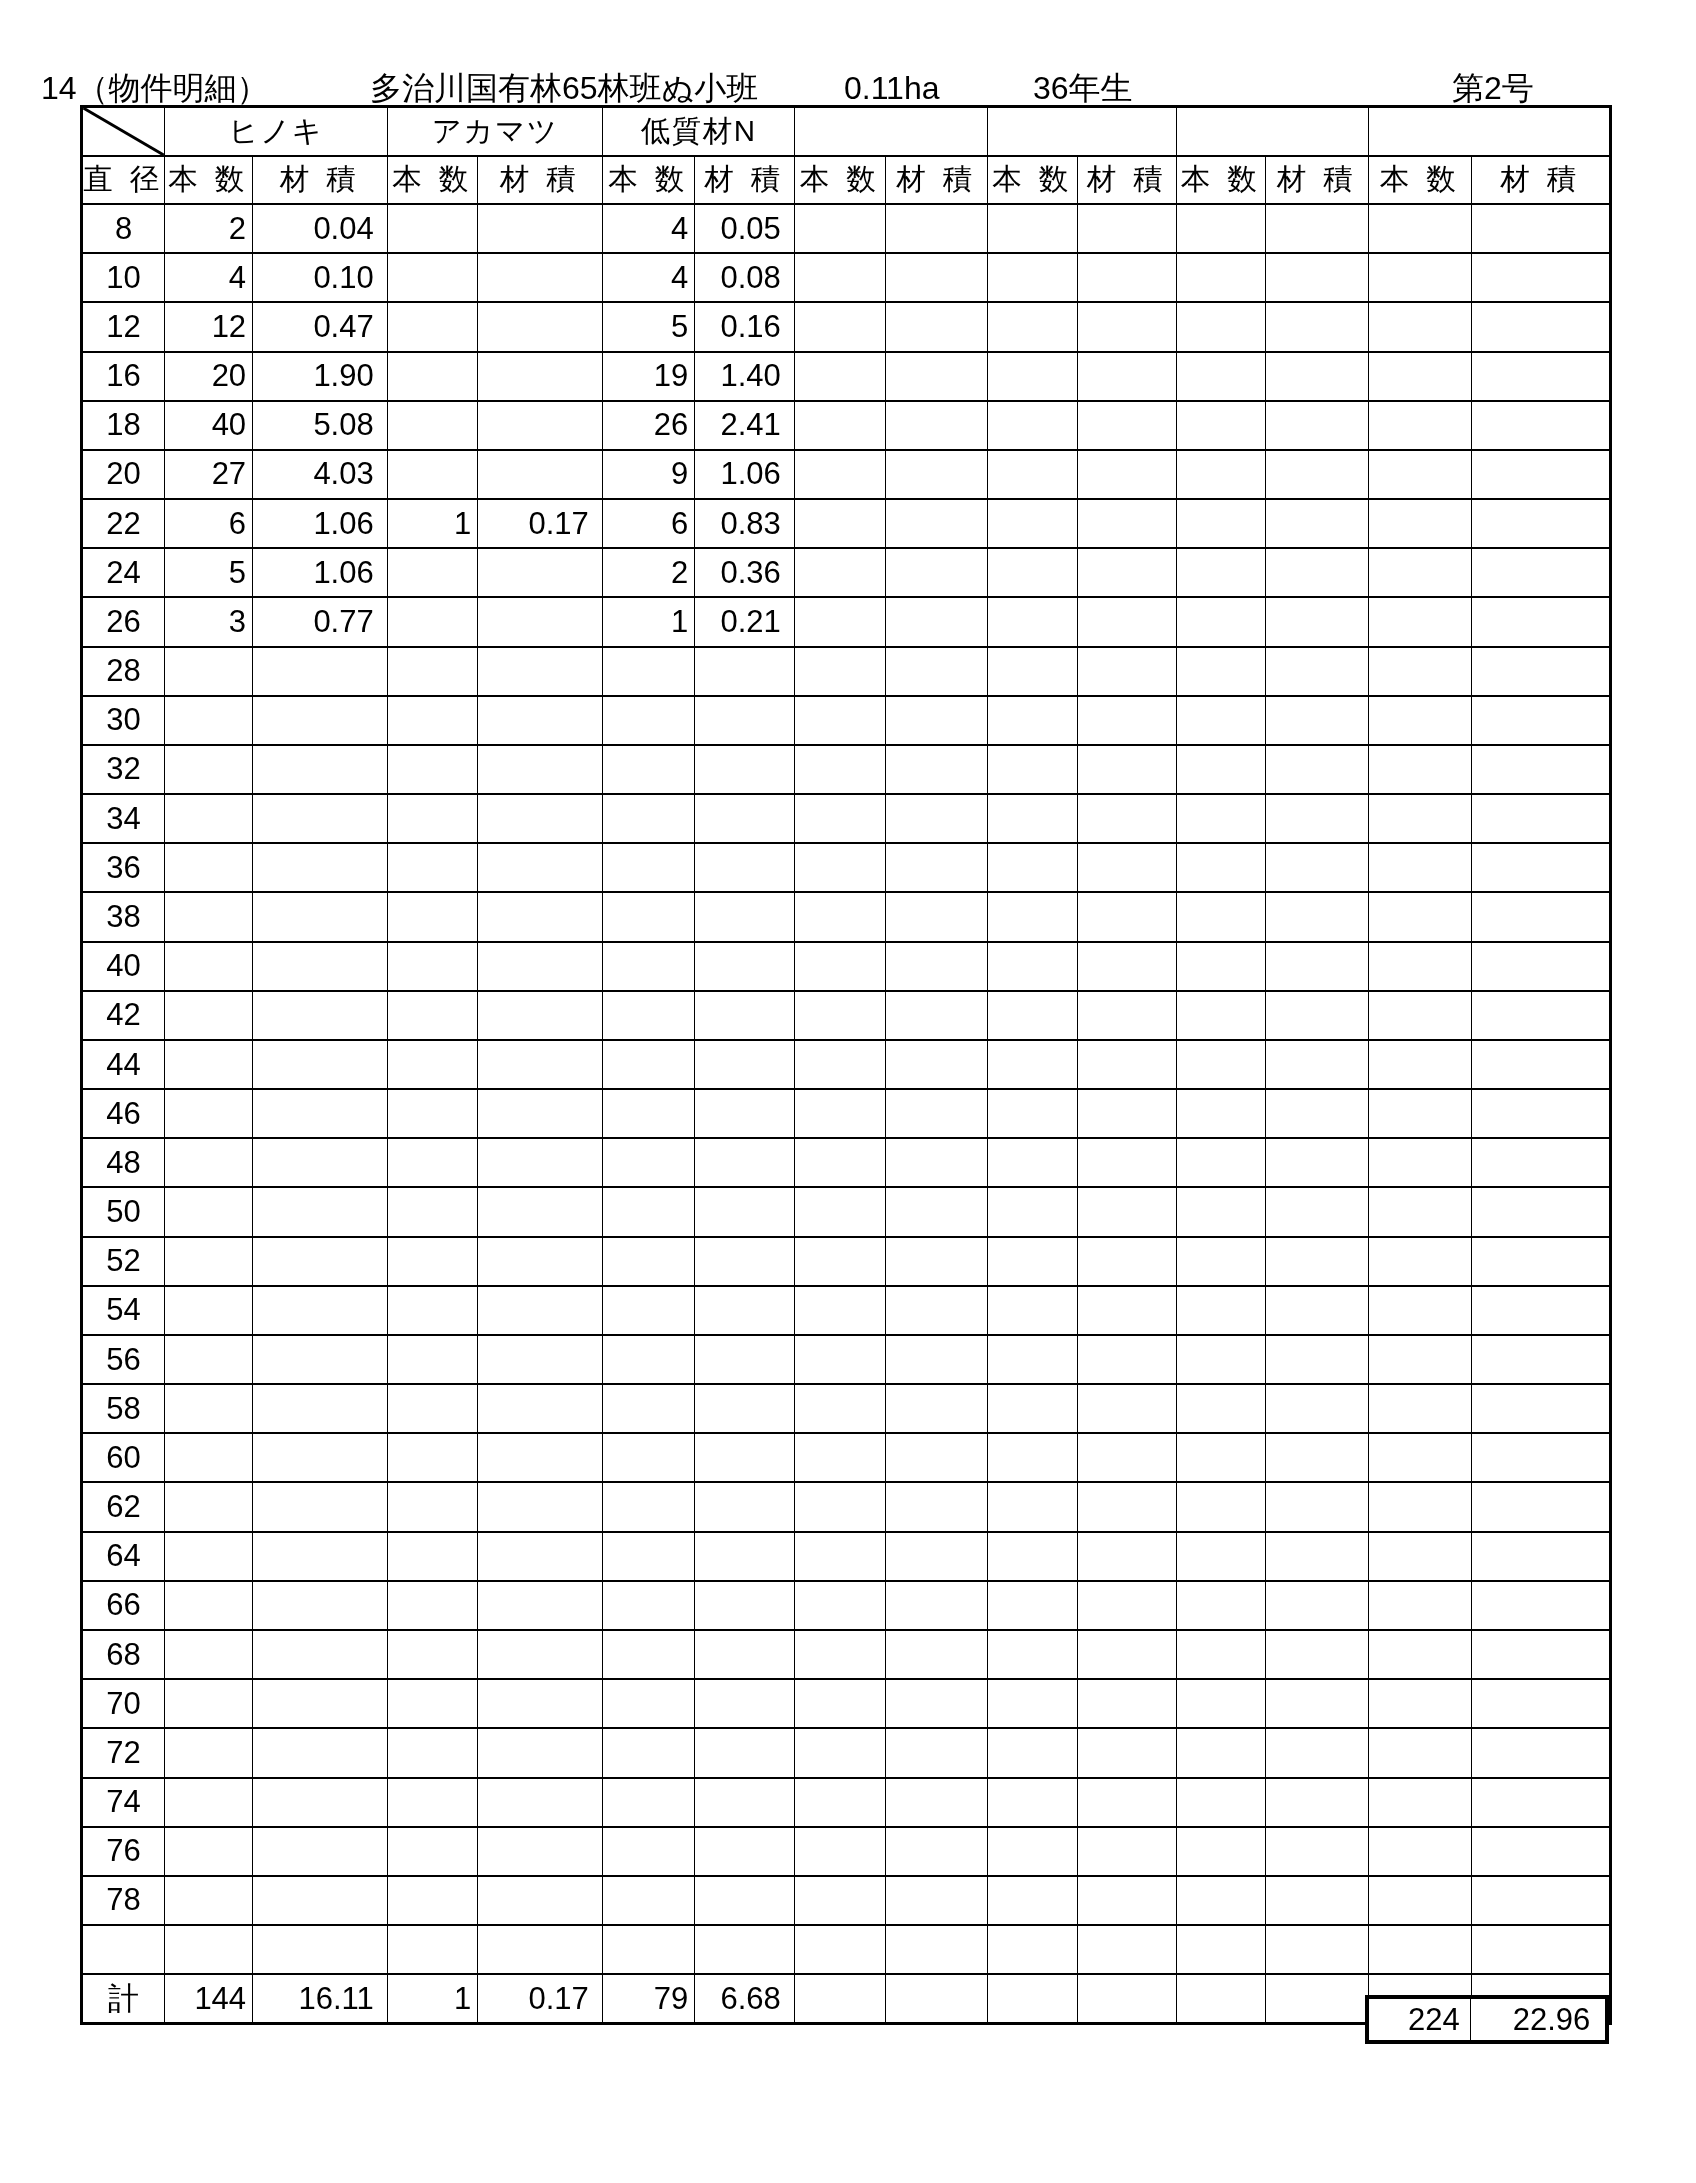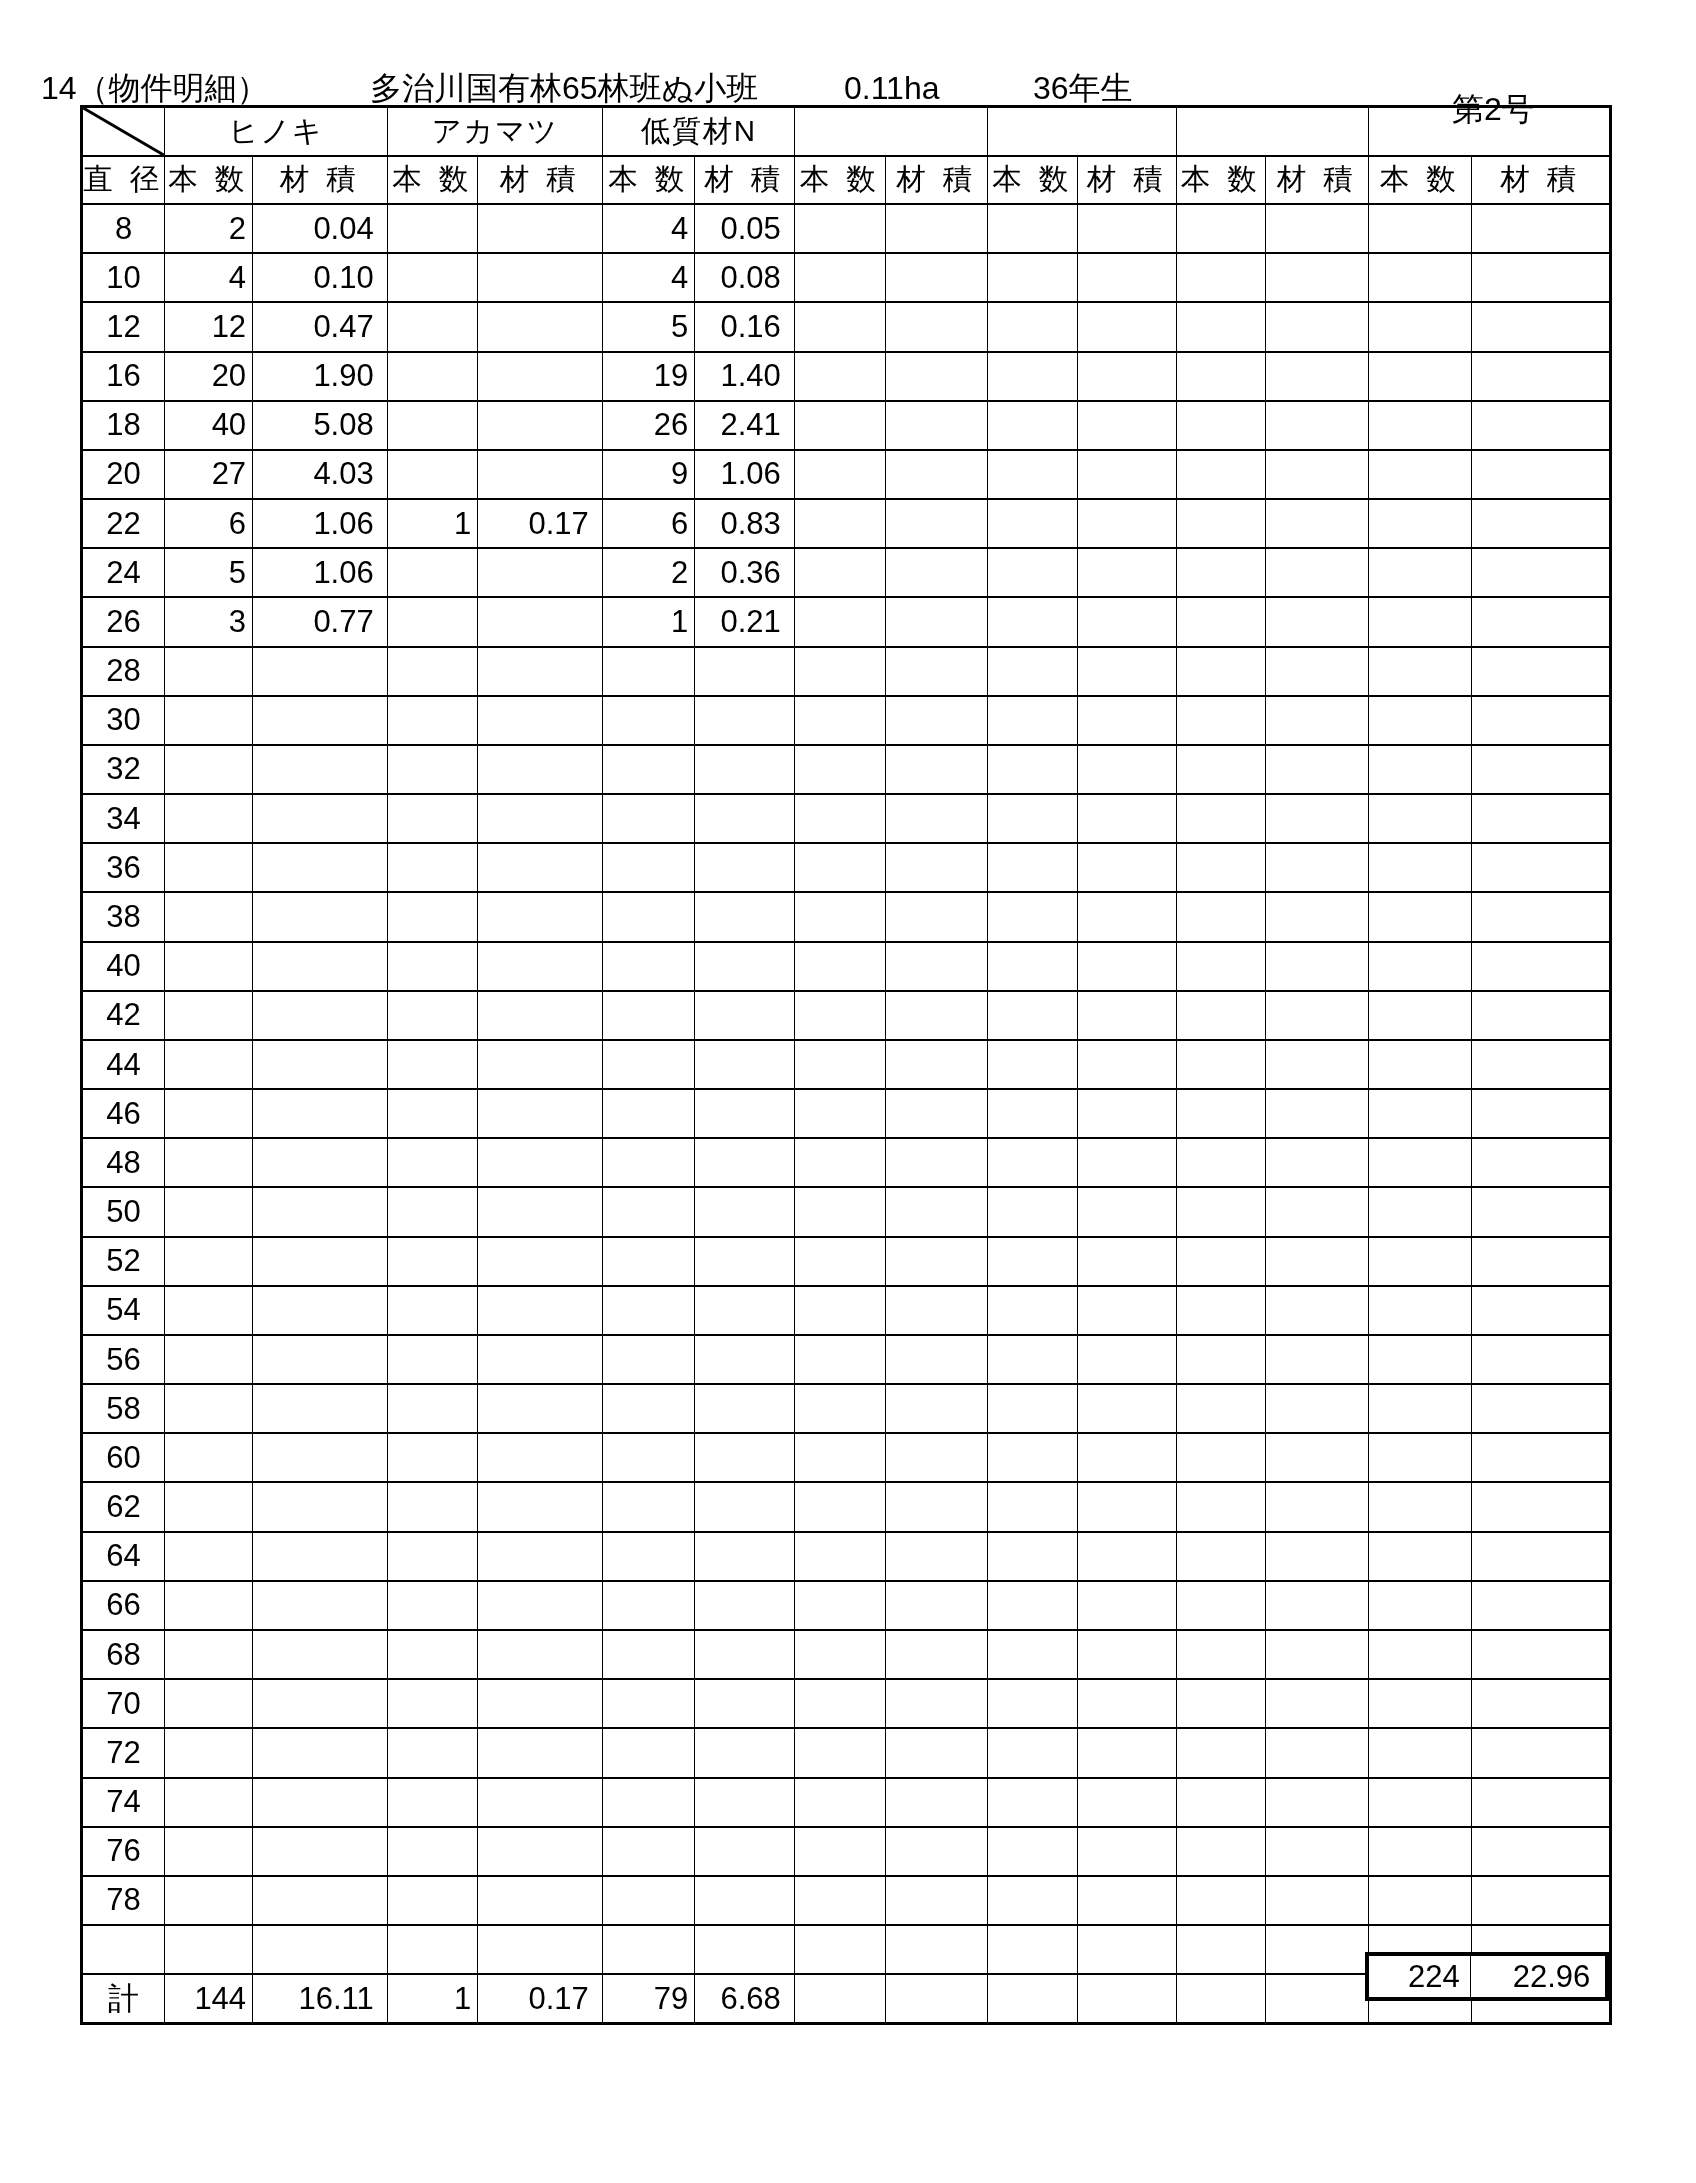--- a/index.html
+++ b/index.html
@@ -7,21 +7,21 @@
     position:relative; width:1696px; height:2183px;
     background:#ffffff; color:#000;
     font-family:"Liberation Sans","DejaVu Sans",sans-serif;
     overflow:hidden;
   }
   .title-row span { position:absolute; top:71px; font-size:32px; line-height:35px; white-space:nowrap; color:#000; }
   #formNumber { left:41px; }
   #forestTitle { left:338px;margin-left:32px; }
   #areaText   { left:844px; }
   #ageText    { left:1033px; }
-  #lotText    { left:1452px;margin-top:21px; }
+  #lotText    { left:1452px; }
 
   table.tally {
     position:absolute; left:80px; top:105px;
     width:1530px; height:1920px;
     border-collapse:collapse; table-layout:fixed;
     border:3.7px solid #000;
     font-size:31px;
   }
   .tally th, .tally td {
     border-left:1.5px solid #000; border-right:1.5px solid #000;
@@ -33,21 +33,21 @@
   .tally thead tr.colhead-row th { height:46px; font-size:29.5px; letter-spacing:4.4px; }
   .tally tbody tr { height:46px; }
   .tally td.dia { text-align:center; }
   .tally td.cnt { text-align:right; padding-right:5.9px; }
   .tally td.vol { text-align:right; padding-right:13.3px; }
   th.corner { position:relative; }
   th.corner svg { position:absolute; inset:0; width:100%; height:100%; display:block; }
   th.species { text-align:center; letter-spacing:1.5px; }
 
   .grand-total {
-    position:absolute; left:1365px; top:1952px;
+    position:absolute; left:1365px; top:1995px;
     width:244px; height:49px;
     border:4.4px solid #000; background:#fff;
     display:flex; box-sizing:border-box;
     font-size:31px;
     justify-content:flex-end;
   }
   .grand-total .gt-count {
     width:102px; border-right:1.5px solid #000;
     display:flex; align-items:center; justify-content:flex-end;
     padding-right:10.3px; box-sizing:border-box;

